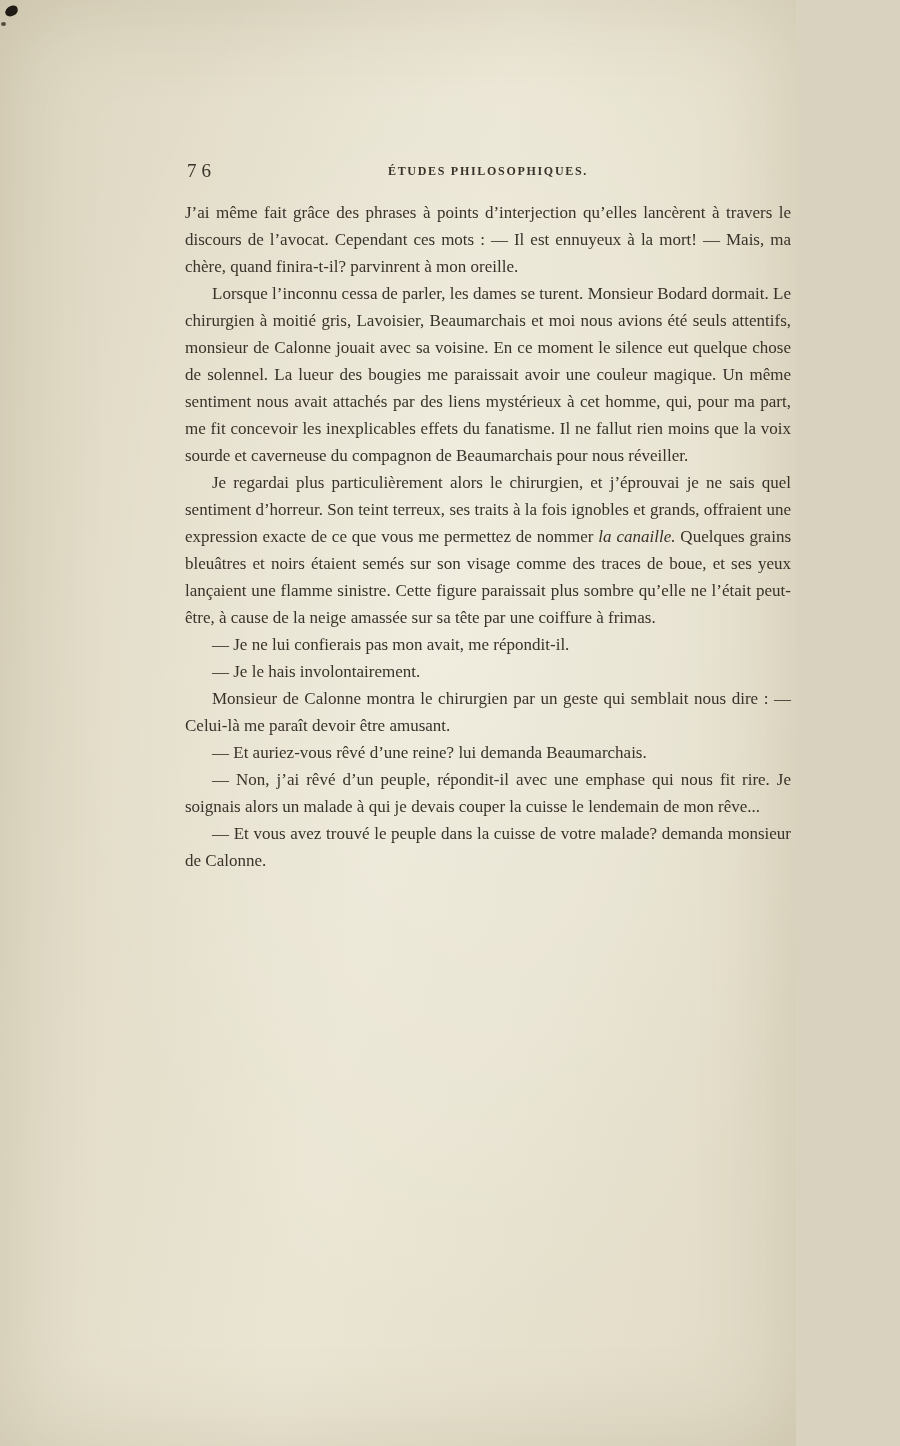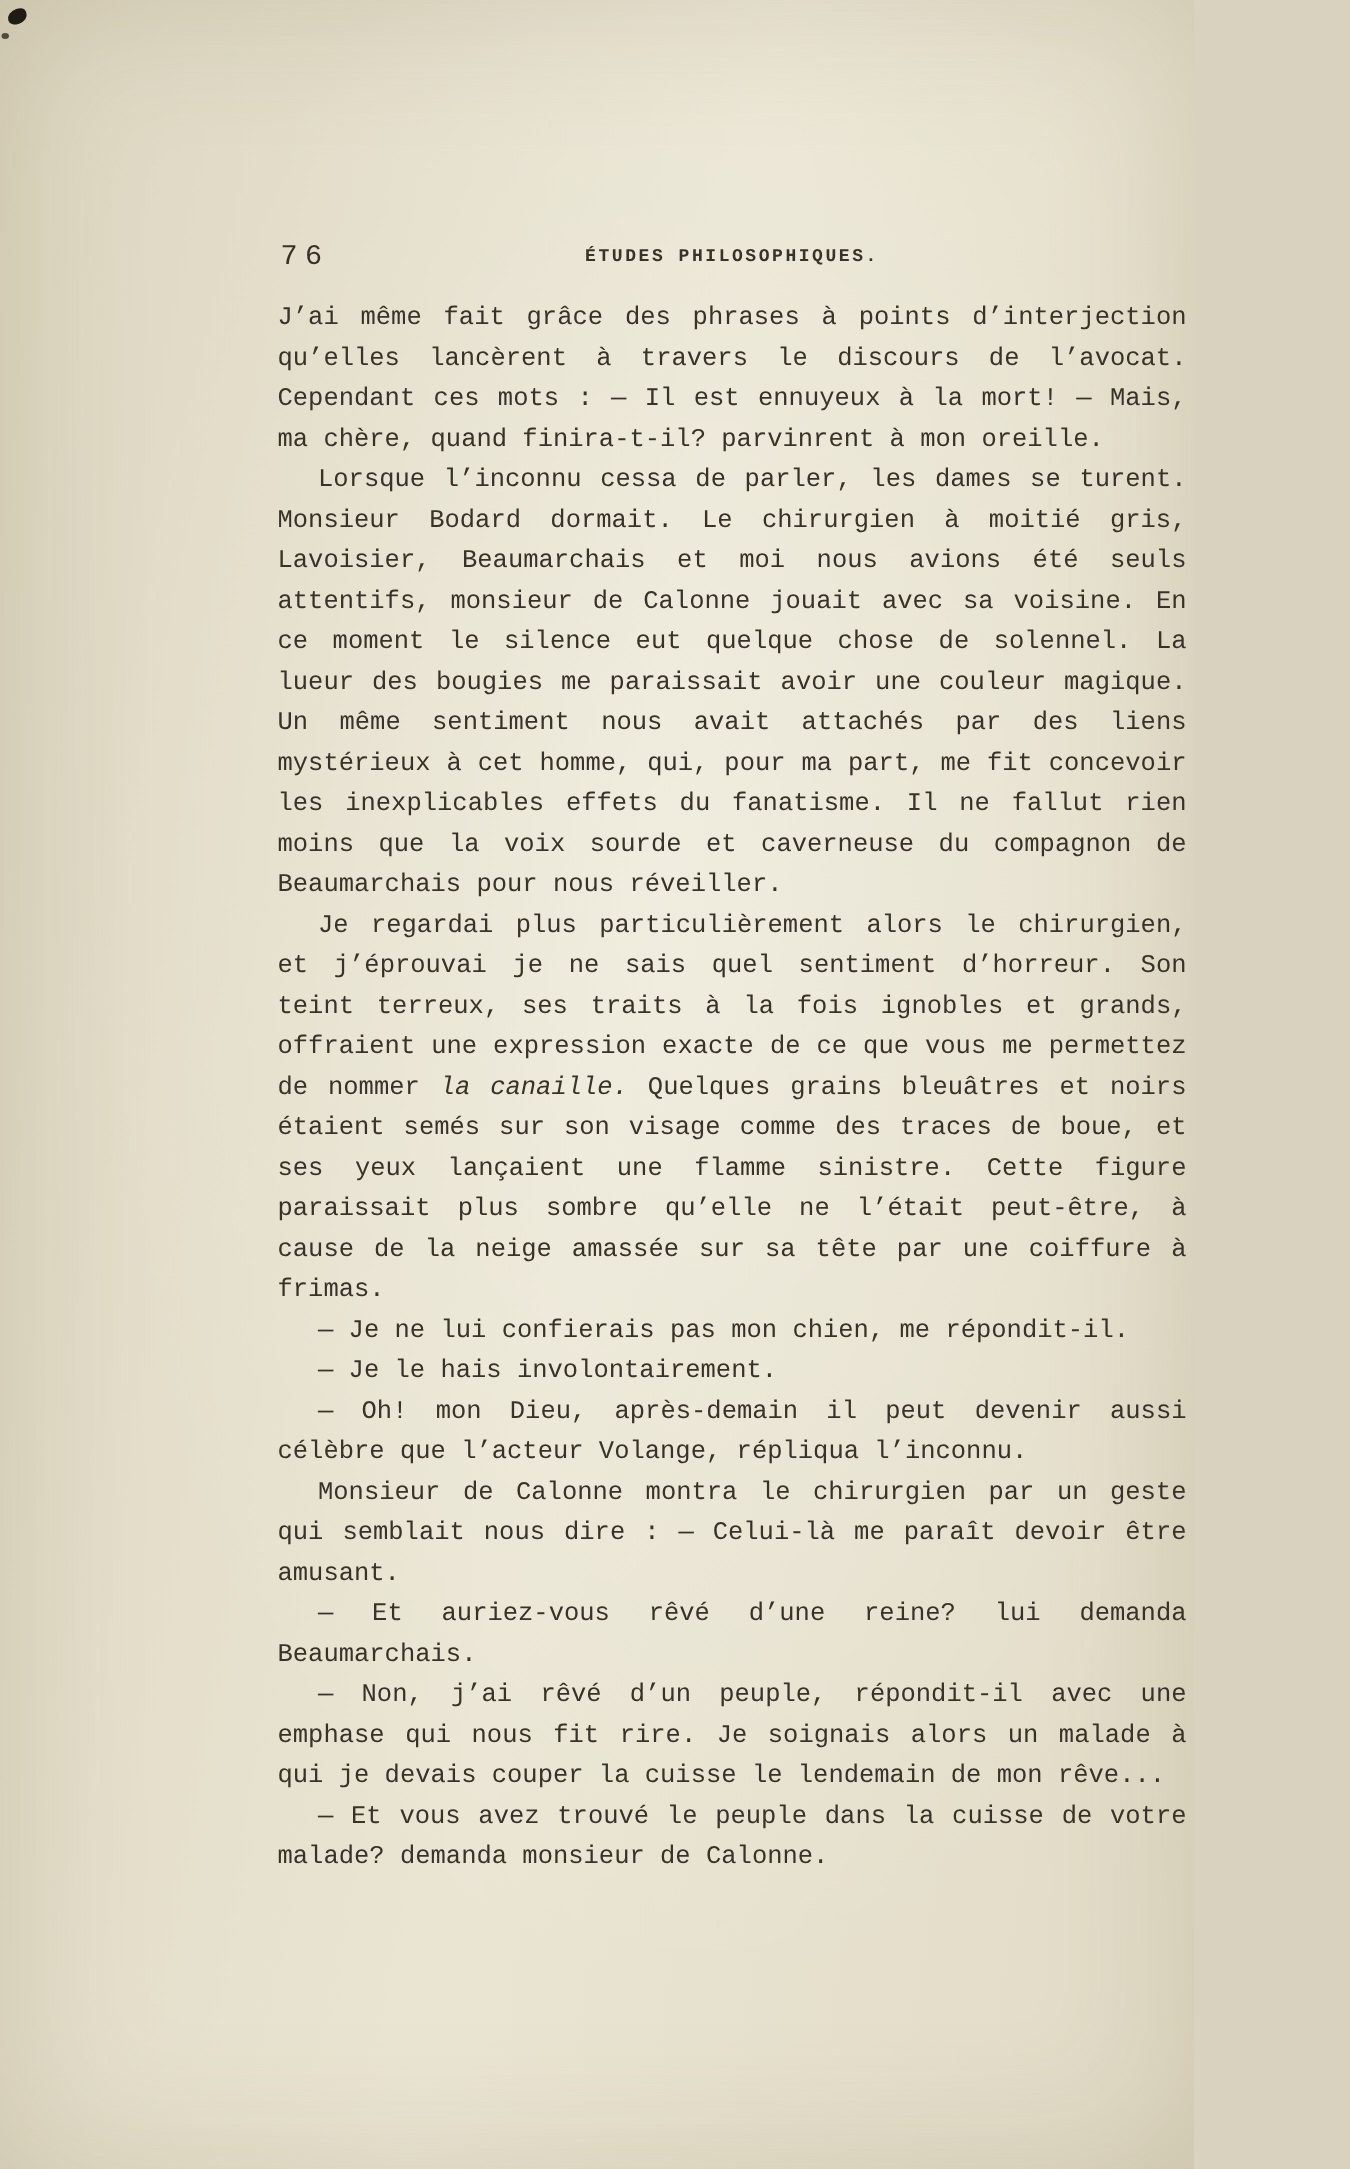--- a/index.html
+++ b/index.html
@@ -11,21 +11,21 @@
     height: 1446px;
     background: #d8d2bf;
   }
   .page {
     position: relative;
     width: 796px;
     height: 1446px;
     overflow: hidden;
     background: var(--paper, #e9e4d1);
     color: var(--ink, #38322a);
-    font-family: Liberation Mono, monospace;
+    font-family: Liberation Serif, serif;
     box-shadow: inset 0 0 100px rgba(120, 100, 60, 0.20);
   }
   .page::before {
     content: "";
     position: absolute;
     inset: 0;
     pointer-events: none;
     background:
       radial-gradient(ellipse at 58% 42%, rgba(255,255,252,0.30), rgba(255,255,252,0) 62%),
       linear-gradient(100deg, rgba(115,95,55,0.10), rgba(255,255,248,0.05) 50%, rgba(115,95,55,0.07));
@@ -105,22 +105,21 @@
   <div class="text-block">
     <div class="page-header">
       <span class="pagenum">76</span>
       <span class="running-title">ÉTUDES PHILOSOPHIQUES.</span>
     </div>
 
     <div class="page-body">
         <p class="para"><span>J’ai même fait grâce des phrases à points d’interjection qu’elles lancèrent à travers le discours de l’avocat. Cependant ces mots : — Il est ennuyeux à la mort! — Mais, ma chère, quand finira-t-il? parvinrent à mon oreille.</span></p>
         <p class="para indent"><span>Lorsque l’inconnu cessa de parler, les dames se turent. Monsieur Bodard dormait. Le chirurgien à moitié gris, Lavoisier, Beaumarchais et moi nous avions été seuls attentifs, monsieur de Calonne jouait avec sa voisine. En ce moment le silence eut quelque chose de solennel. La lueur des bougies me paraissait avoir une couleur magique. Un même sentiment nous avait attachés par des liens mystérieux à cet homme, qui, pour ma part, me fit concevoir les inexplicables effets du fanatisme. Il ne fallut rien moins que la voix sourde et caverneuse du compagnon de Beaumarchais pour nous réveiller.</span></p>
         <p class="para indent"><span>Je regardai plus particulièrement alors le chirurgien, et j’éprouvai je ne sais quel sentiment d’horreur. Son teint terreux, ses traits à la fois ignobles et grands, offraient une expression exacte de ce que vous me permettez de nommer </span><span class="italic">la canaille.</span><span> Quelques grains bleuâtres et noirs étaient semés sur son visage comme des traces de boue, et ses yeux lançaient une flamme sinistre. Cette figure paraissait plus sombre qu’elle ne l’était peut-être, à cause de la neige amassée sur sa tête par une coiffure à frimas.</span></p>
-        <p class="para indent"><span>— Je ne lui confierais pas mon chien, me répondit-il.</span></p>
+        <p class="para indent"><span>— Je ne lui confierais pas mon avait, me répondit-il.</span></p>
         <p class="para indent"><span>— Je le hais involontairement.</span></p>
-        <p class="para indent"><span>— Oh! mon Dieu, après-demain il peut devenir aussi célèbre que l’acteur Volange, répliqua l’inconnu.</span></p>
         <p class="para indent"><span>Monsieur de Calonne montra le chirurgien par un geste qui semblait nous dire : — Celui-là me paraît devoir être amusant.</span></p>
         <p class="para indent"><span>— Et auriez-vous rêvé d’une reine? lui demanda Beaumarchais.</span></p>
         <p class="para indent"><span>— Non, j’ai rêvé d’un peuple, répondit-il avec une emphase qui nous fit rire. Je soignais alors un malade à qui je devais couper la cuisse le lendemain de mon rêve...</span></p>
         <p class="para indent"><span>— Et vous avez trouvé le peuple dans la cuisse de votre malade? demanda monsieur de Calonne.</span></p>
       </div>
   </div>
 </div>
 
 </body></html>

